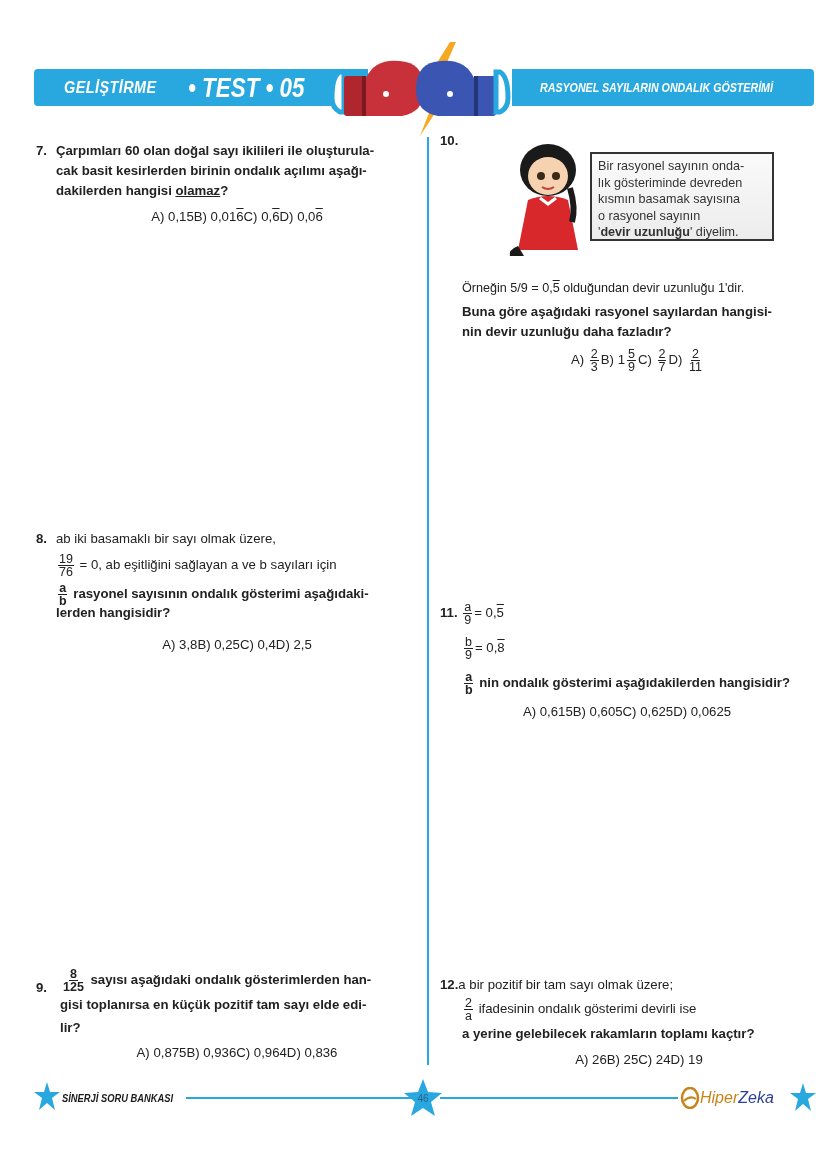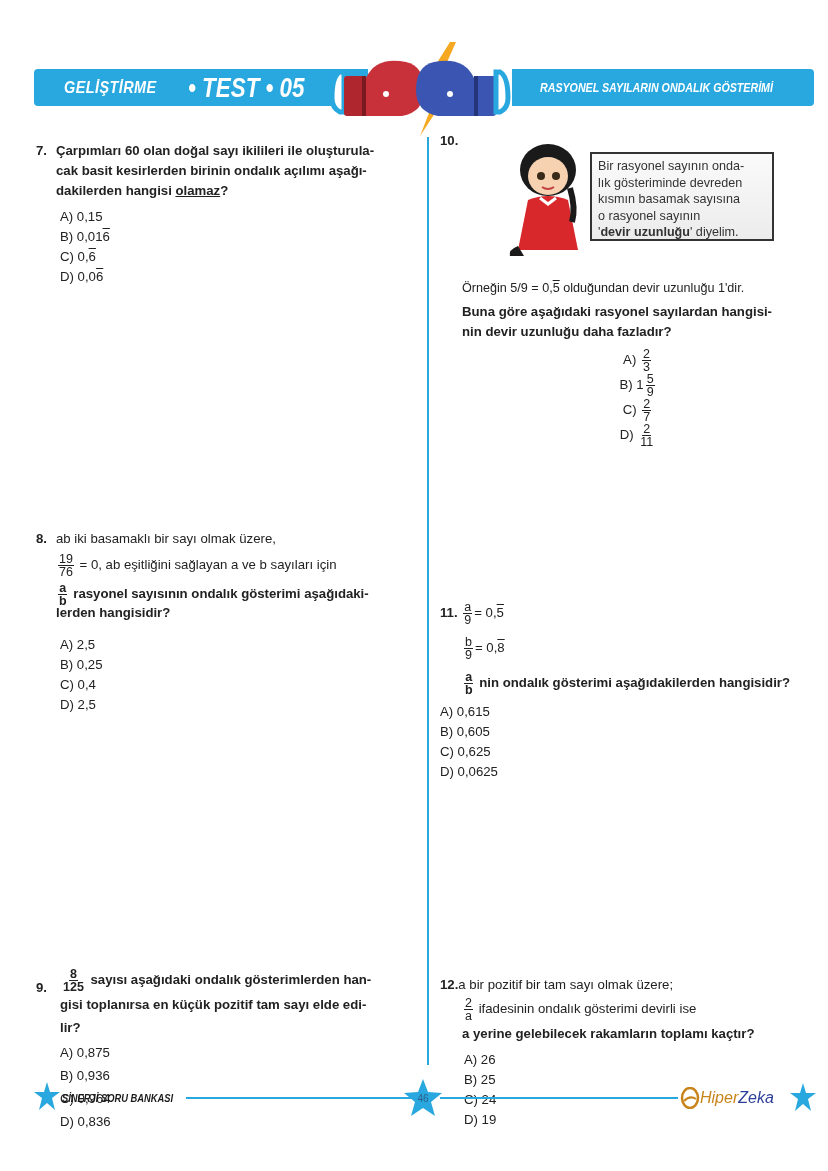--- a/index.html
+++ b/index.html
@@ -16,21 +16,21 @@
 
   
   .divider { position: absolute; left: 427px; top: 137px; width: 2px; height: 928px; background: #29a8e0; }
 
   
   .q { position: absolute; font-size: 13.2px; line-height: 20px; }
   .q .num { position: absolute; left: 0; top: 0; font-weight: bold; }
   .q .body { margin-left: 20px; }
   .bold { font-weight: bold; }
   .u { text-decoration: underline; }
-  .opts { display: flex; justify-content: center; margin-top: 6px; flex-direction: column; }
+  .opts { display: flex; justify-content: center; margin-top: 6px; }
   .opt { white-space: nowrap; }
   .frac { display: inline-flex; flex-direction: column; align-items: center; vertical-align: middle; line-height: 12px; font-size: 12.5px; margin: 0 2px; }
   .frac .n { border-bottom: 1px solid #222; padding: 0 1px; }
   .frac .d { padding: 0 1px; }
   .ovl { text-decoration: overline; }
 
   .speech { position: absolute; left: 590px; top: 152px; width: 184px; height: 89px; border: 2px solid #333; background: linear-gradient(#fafafa,#ececec); padding: 4px 6px; font-size: 12.6px; line-height: 16.5px; color: #333; }
   .girl { position: absolute; left: 500px; top: 138px; width: 100px; height: 122px; }
 
   
@@ -92,21 +92,21 @@
           <span class="n">19</span>
           <span class="d">76</span>
         </span> <span>= 0, ab eşitliğini sağlayan a ve b sayıları için</span></div>
     <div class="bold" style="margin-top:4px;"><span class="frac">
           <span class="n">a</span>
           <span class="d">b</span>
         </span> <span>rasyonel sayısının ondalık gösterimi aşağıdaki-</span></div>
     <div class="bold" style="margin-top:-4px;">lerden hangisidir?</div>
   </div>
   <div class="body opts" style="margin-left:24px; margin-top:12px;">
-    <span class="opt">A) 2,5</span>
+    <span class="opt">A) 3,8</span>
     <span class="opt">B) 0,25</span>
     <span class="opt">C) 0,4</span>
     <span class="opt">D) 2,5</span>
   </div>
 </div>
 
 <div class="q" style="left:36px; top:968px; width:378px; line-height:23px;">
   <span class="num" style="top:8px;">9.</span>
   <div class="body bold" style="margin-left:24px;">
     <div><span class="frac">

